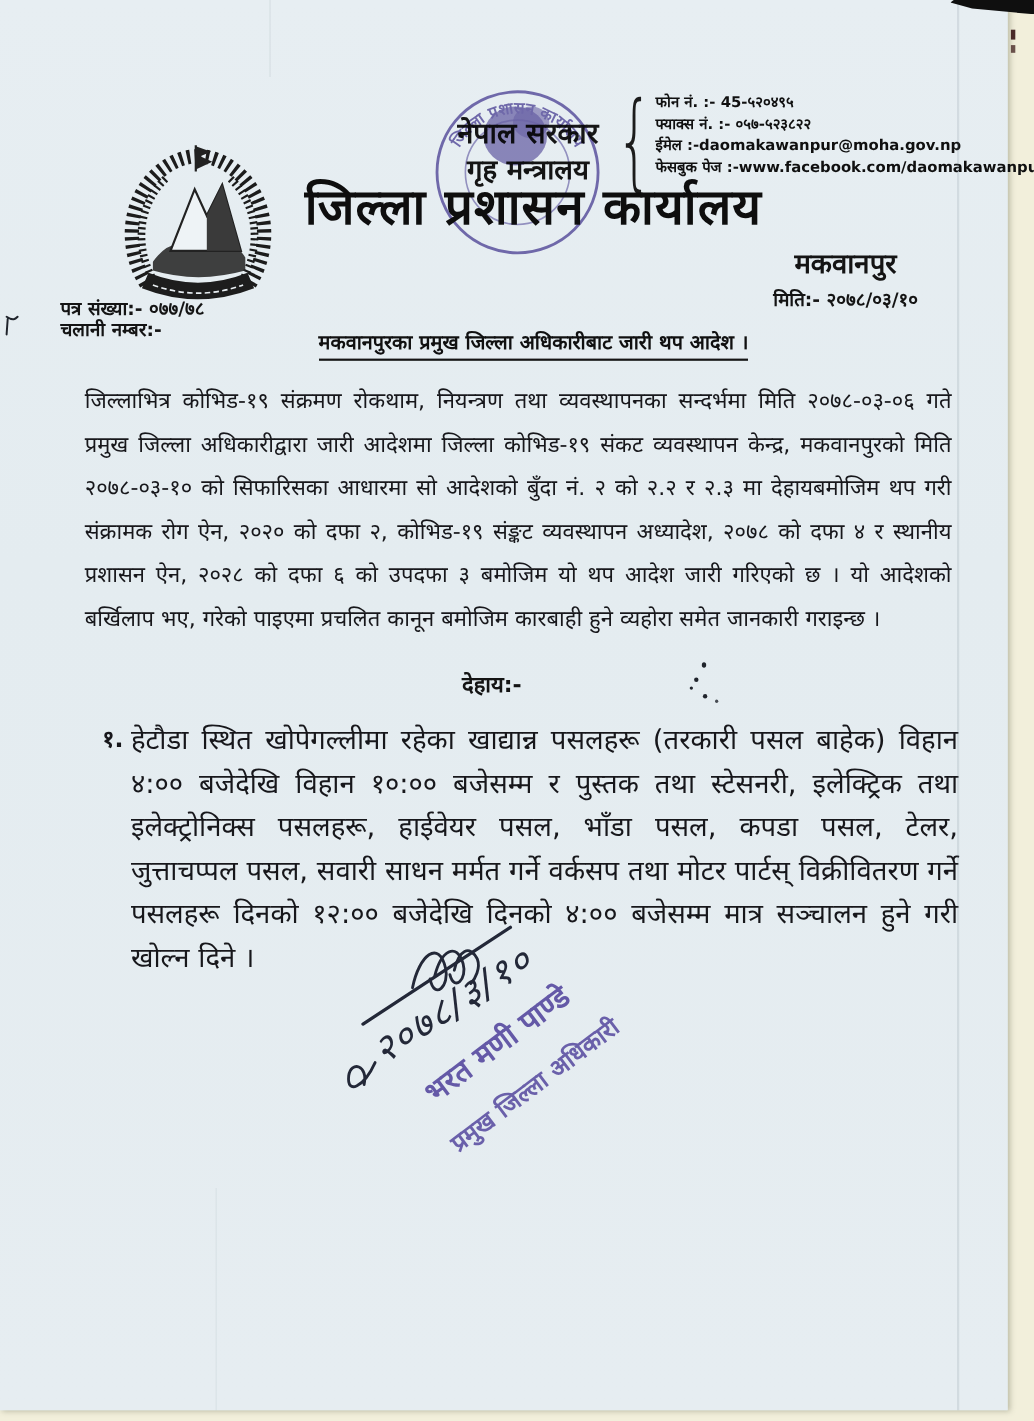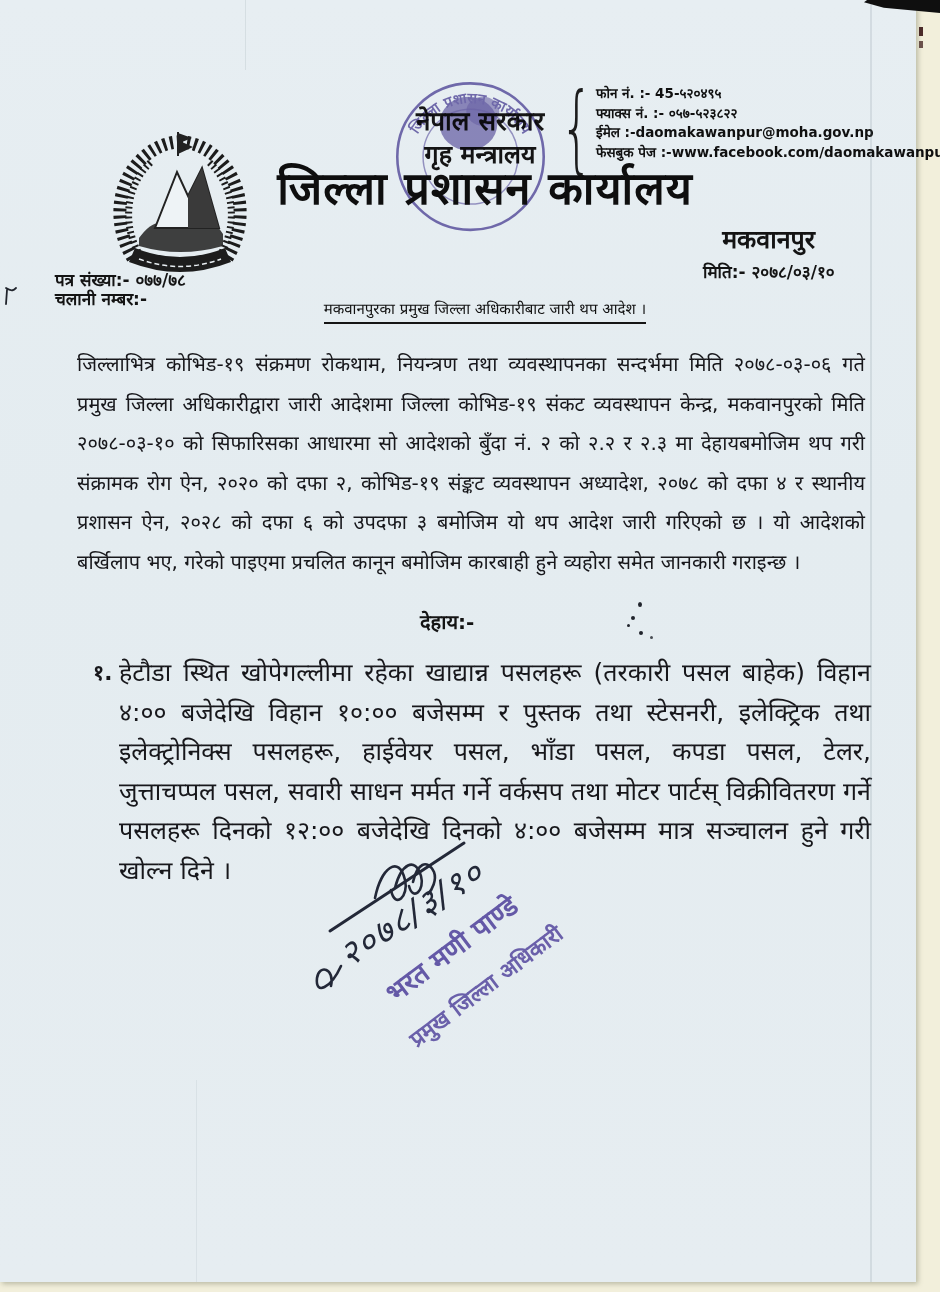--- a/index.html
+++ b/index.html
@@ -33,21 +33,21 @@
   }
   .district{left:155px;top:221px;width:660px;text-align:right;font-size:25px;font-weight:800;color:#141414;}
   
   .meta-left1{left:55px;top:268px;font-size:17px;font-weight:700;color:#141414;}
   .meta-left2{left:55px;top:287px;font-size:17px;font-weight:700;color:#141414;}
   .meta-date{left:703px;top:260px;font-size:17px;font-weight:700;color:#141414;}
   .meta-left1 span,.meta-left2 span,.meta-date span{font-weight:700;}
   
   .subject-wrap{left:155px;top:298px;width:660px;text-align:center;}
   .subject{
-    font-size:15px;font-weight:400;color:#101010;
+    font-size:18px;font-weight:700;color:#101010;
     border-bottom:2px solid #151515;padding-bottom:4px;white-space:nowrap;
   }
   
   .body-par{
     left:77px;top:345px;width:788px;
     font-size:20px;line-height:39.5px;color:#17171b;text-align:justify;
   }
   .dehaya{left:420px;top:608px;font-size:20px;font-weight:800;color:#141414;}
   .ink-specks{left:620px;top:598px;width:45px;height:45px;}
   .ink-specks i{position:absolute;background:#20242c;border-radius:50%;}

